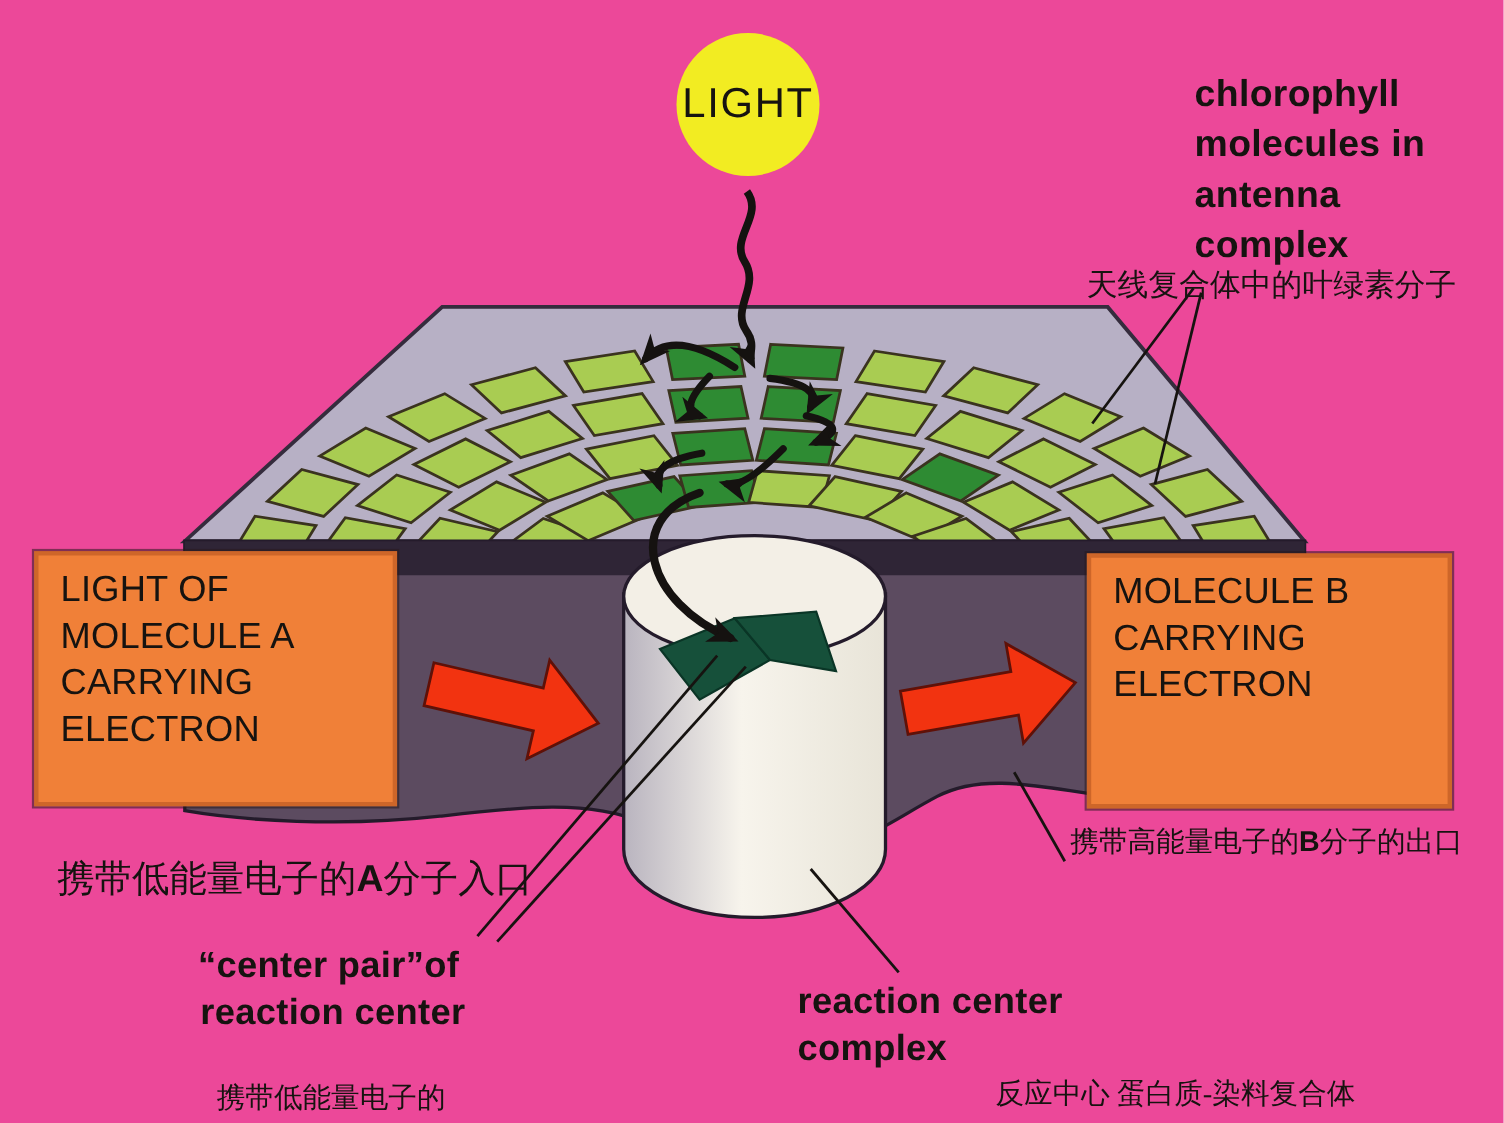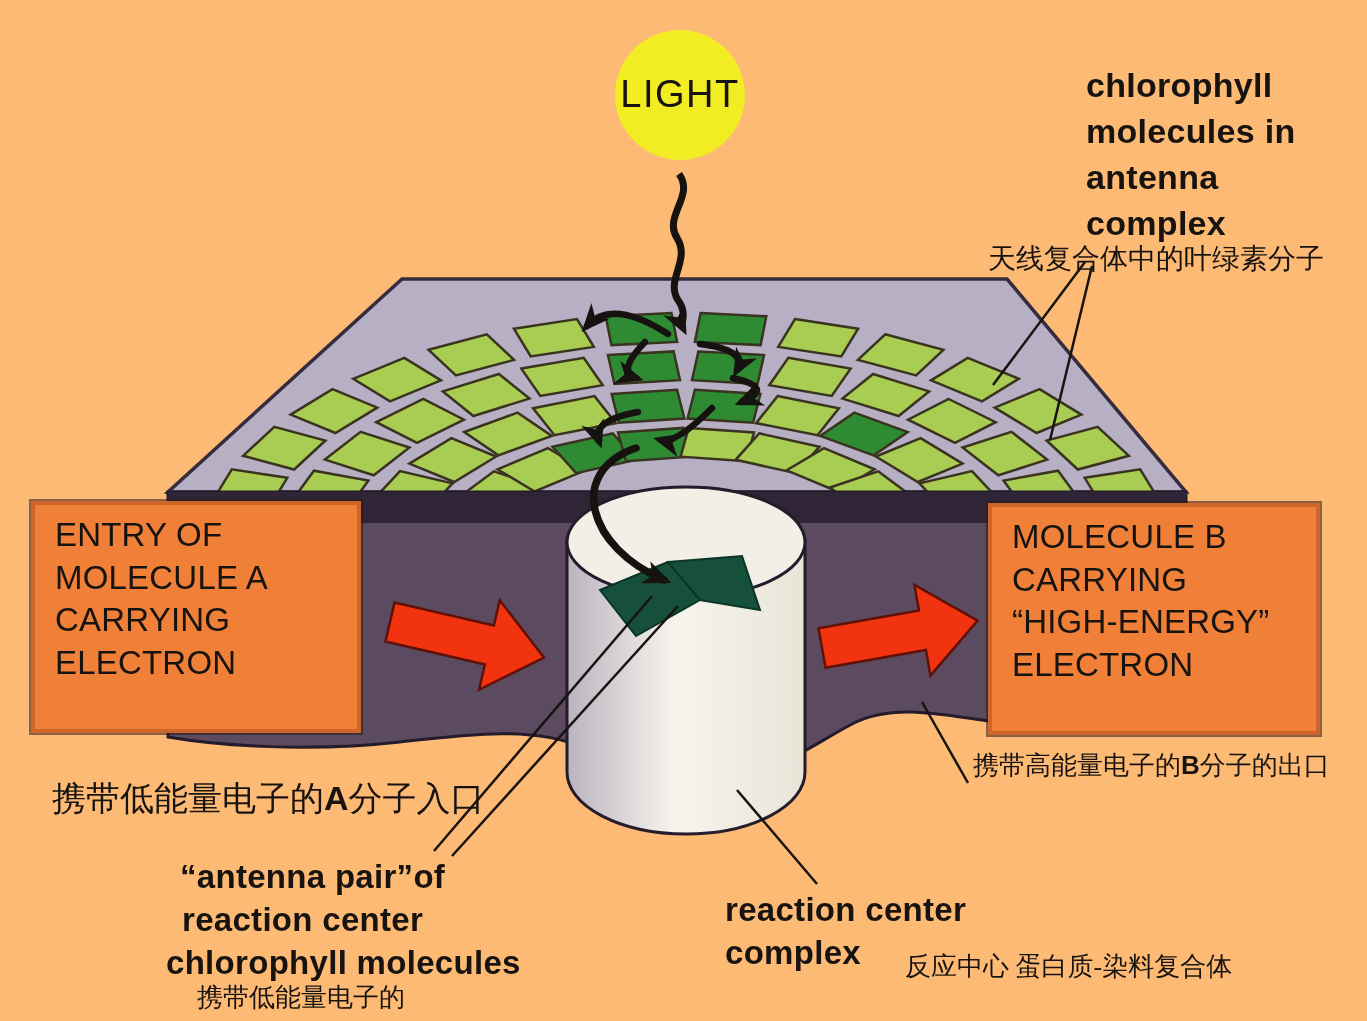--- a/index.html
+++ b/index.html
@@ -1,16 +1,16 @@
 <!DOCTYPE html>
 <html style="--ink: #161310; --light-circle: #f2ec22; --slab-top: #b7b0c5; --slab-edge: #352c3d; --membrane-front: #5c4b60; --membrane-outline: #241b2b; --membrane-dark-strip: #2f2536; --square-light: #a9cc52; --square-dark: #2e8b33; --square-outline: #3a331f; --special-pair: #16503a; --special-pair-edge: #0a3526; --cylinder-left: #b9b4bf; --cylinder-mid: #f7f4ec; --cylinder-right: #e8e4d8; --cylinder-top: #f3efe6; --arrow-red: #f23310; --arrow-red-edge: #5f1108; --box-orange: #f08038; --arrow-black: #151210;"><head>
 <meta charset="utf-8">
 <style>
   html,body{margin:0;padding:0;background:#ffffff;}
-  .stage{position:relative;width:1367px;height:1021px;overflow:hidden;background:#fdba74;
+  .stage{position:relative;width:1367px;height:1021px;overflow:hidden;background:#ec4899;
          font-family:"Liberation Sans",sans-serif;}
   .stage svg{position:absolute;left:0;top:0;}
   .label{position:absolute;color:var(--ink,#161310);white-space:nowrap;}
   .en{font-weight:700;letter-spacing:.3px;}
   .zh{font-family:"Liberation Serif","DejaVu Serif",serif;font-weight:500;text-align:right;}
   .zh b{font-family:"Liberation Sans",sans-serif;}
   .light-label{width:134px;text-align:center;font-size:38px;font-weight:500;letter-spacing:1.5px;}
   .big{font-size:33px;line-height:43px;}
   .obox{position:absolute;background:var(--box-orange,#f08038);color:#161310;
         box-shadow:inset 0 0 0 4px rgba(150,60,18,.38), 0 0 0 2px rgba(40,25,30,.55);
@@ -133,46 +133,44 @@
 
   <div class="label en" style="left:1086px;top:62px;font-size:34px;line-height:46px">
     <div>chlorophyll</div>
     <div>molecules in</div>
     <div>antenna</div>
     <div>complex</div>
   </div>
   <div class="label zh" style="left:988px;top:240px;font-size:28px">天线复合体中的叶绿素分子</div>
 
   <div class="obox" style="left:31px;top:501px;width:306px;height:219px">
-    <div>ENTRY OF</div>
+    <div>LIGHT OF</div>
     <div>MOLECULE A</div>
     <div>CARRYING</div>
     <div>ELECTRON</div>
   </div>
   <div class="label zh" style="left:52px;top:776px;font-size:34px">
     <span>携带低能量电子的</span><b>A</b><span>分子入口</span>
   </div>
 
   <div class="obox" style="left:988px;top:503px;width:308px;height:219px">
     <div>MOLECULE B</div>
     <div>CARRYING</div>
-    <div>“HIGH-ENERGY”</div>
     <div>ELECTRON</div>
   </div>
   <div class="label zh" style="left:973px;top:748px;font-size:26px">
     <span>携带高能量电子的</span><b>B</b><span>分子的出口</span>
   </div>
 
 
   <div class="label en big" style="left:166px;top:855px">
-    <div style="margin-left:14px">“antenna pair”of</div>
+    <div style="margin-left:14px">“center pair”of</div>
     <div style="margin-left:16px">reaction center</div>
-    <div>chlorophyll molecules</div>
   </div>
   <div class="label zh" style="left:197px;top:980px;font-size:26px">携带低能量电子的</div>
 
   <div class="label en big" style="left:725px;top:888px">
     <div>reaction center</div>
     <div>complex</div>
   </div>
-  <div class="label zh" style="left:905px;top:949px;font-size:26px">反应中心 蛋白质-染料复合体</div>
+  <div class="label zh" style="left:905px;top:977px;font-size:26px">反应中心 蛋白质-染料复合体</div>
 
 </div>
 
 </body></html>

